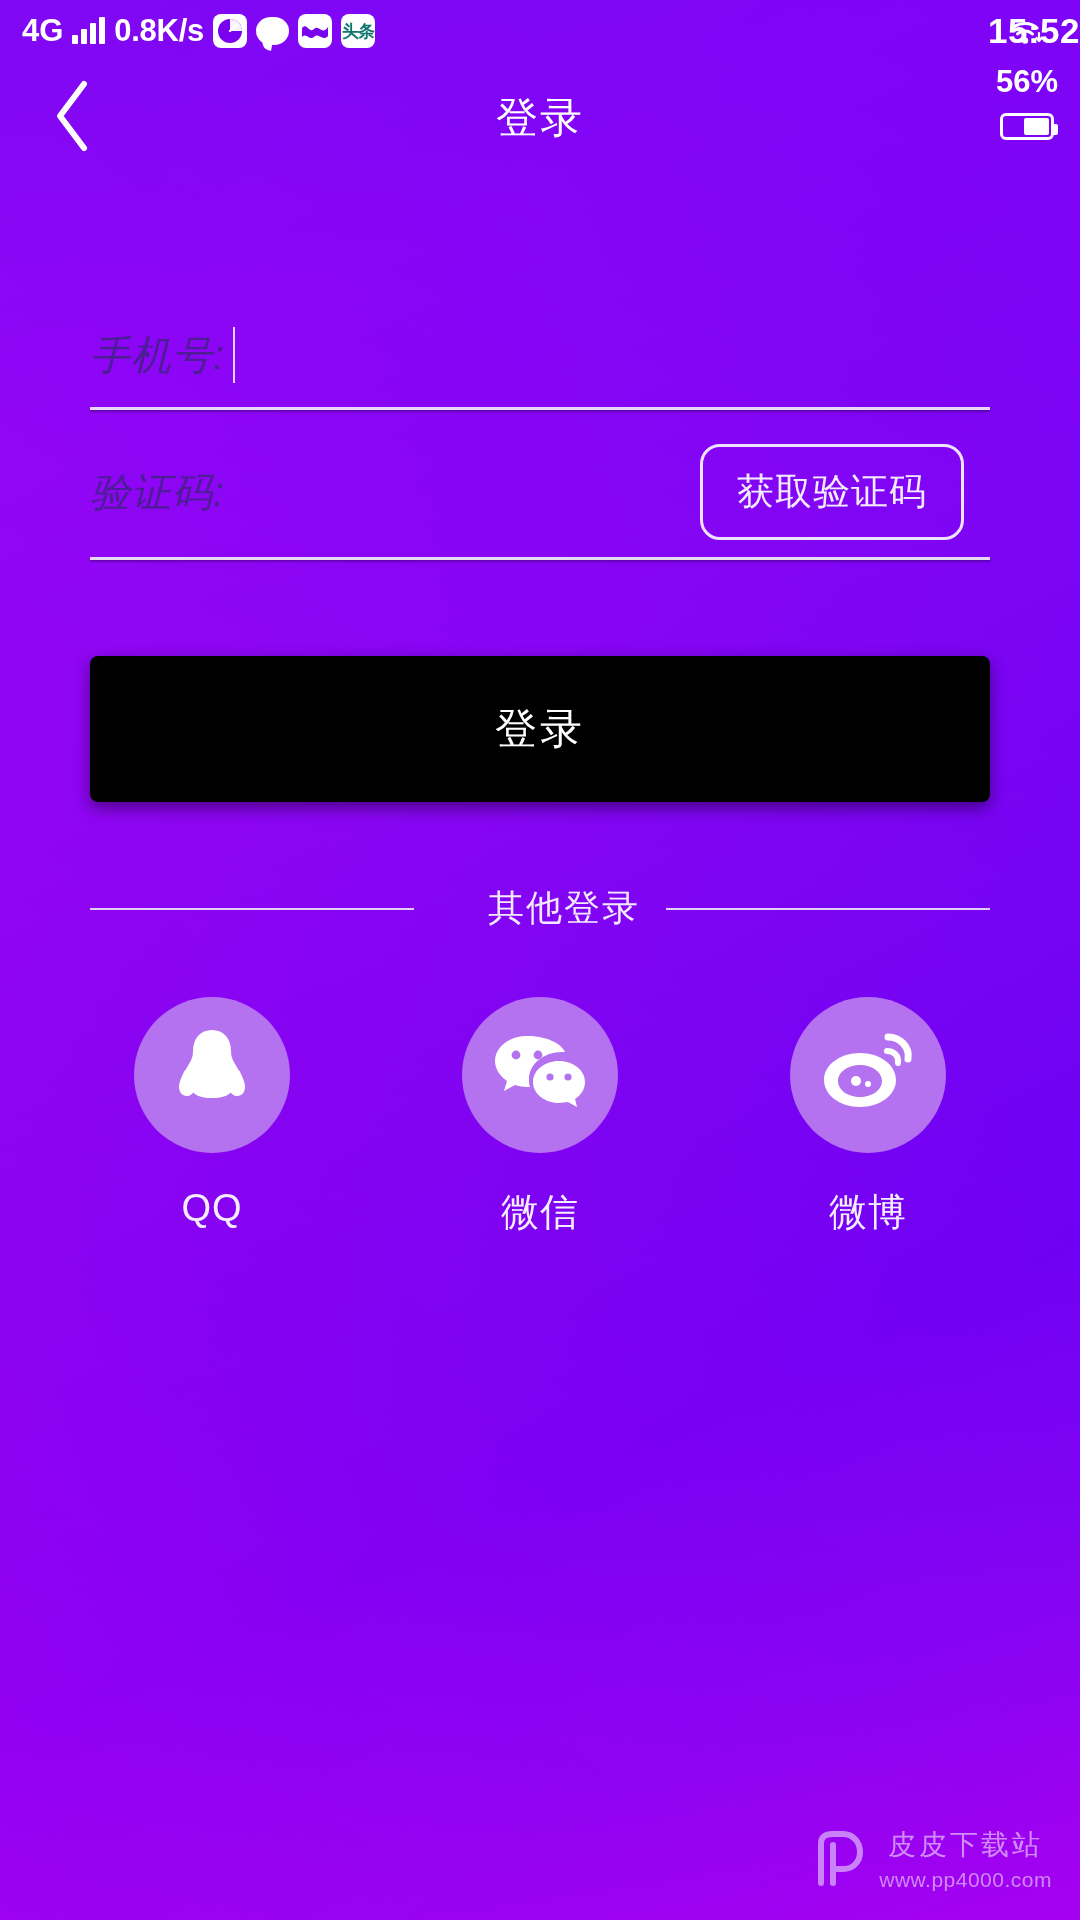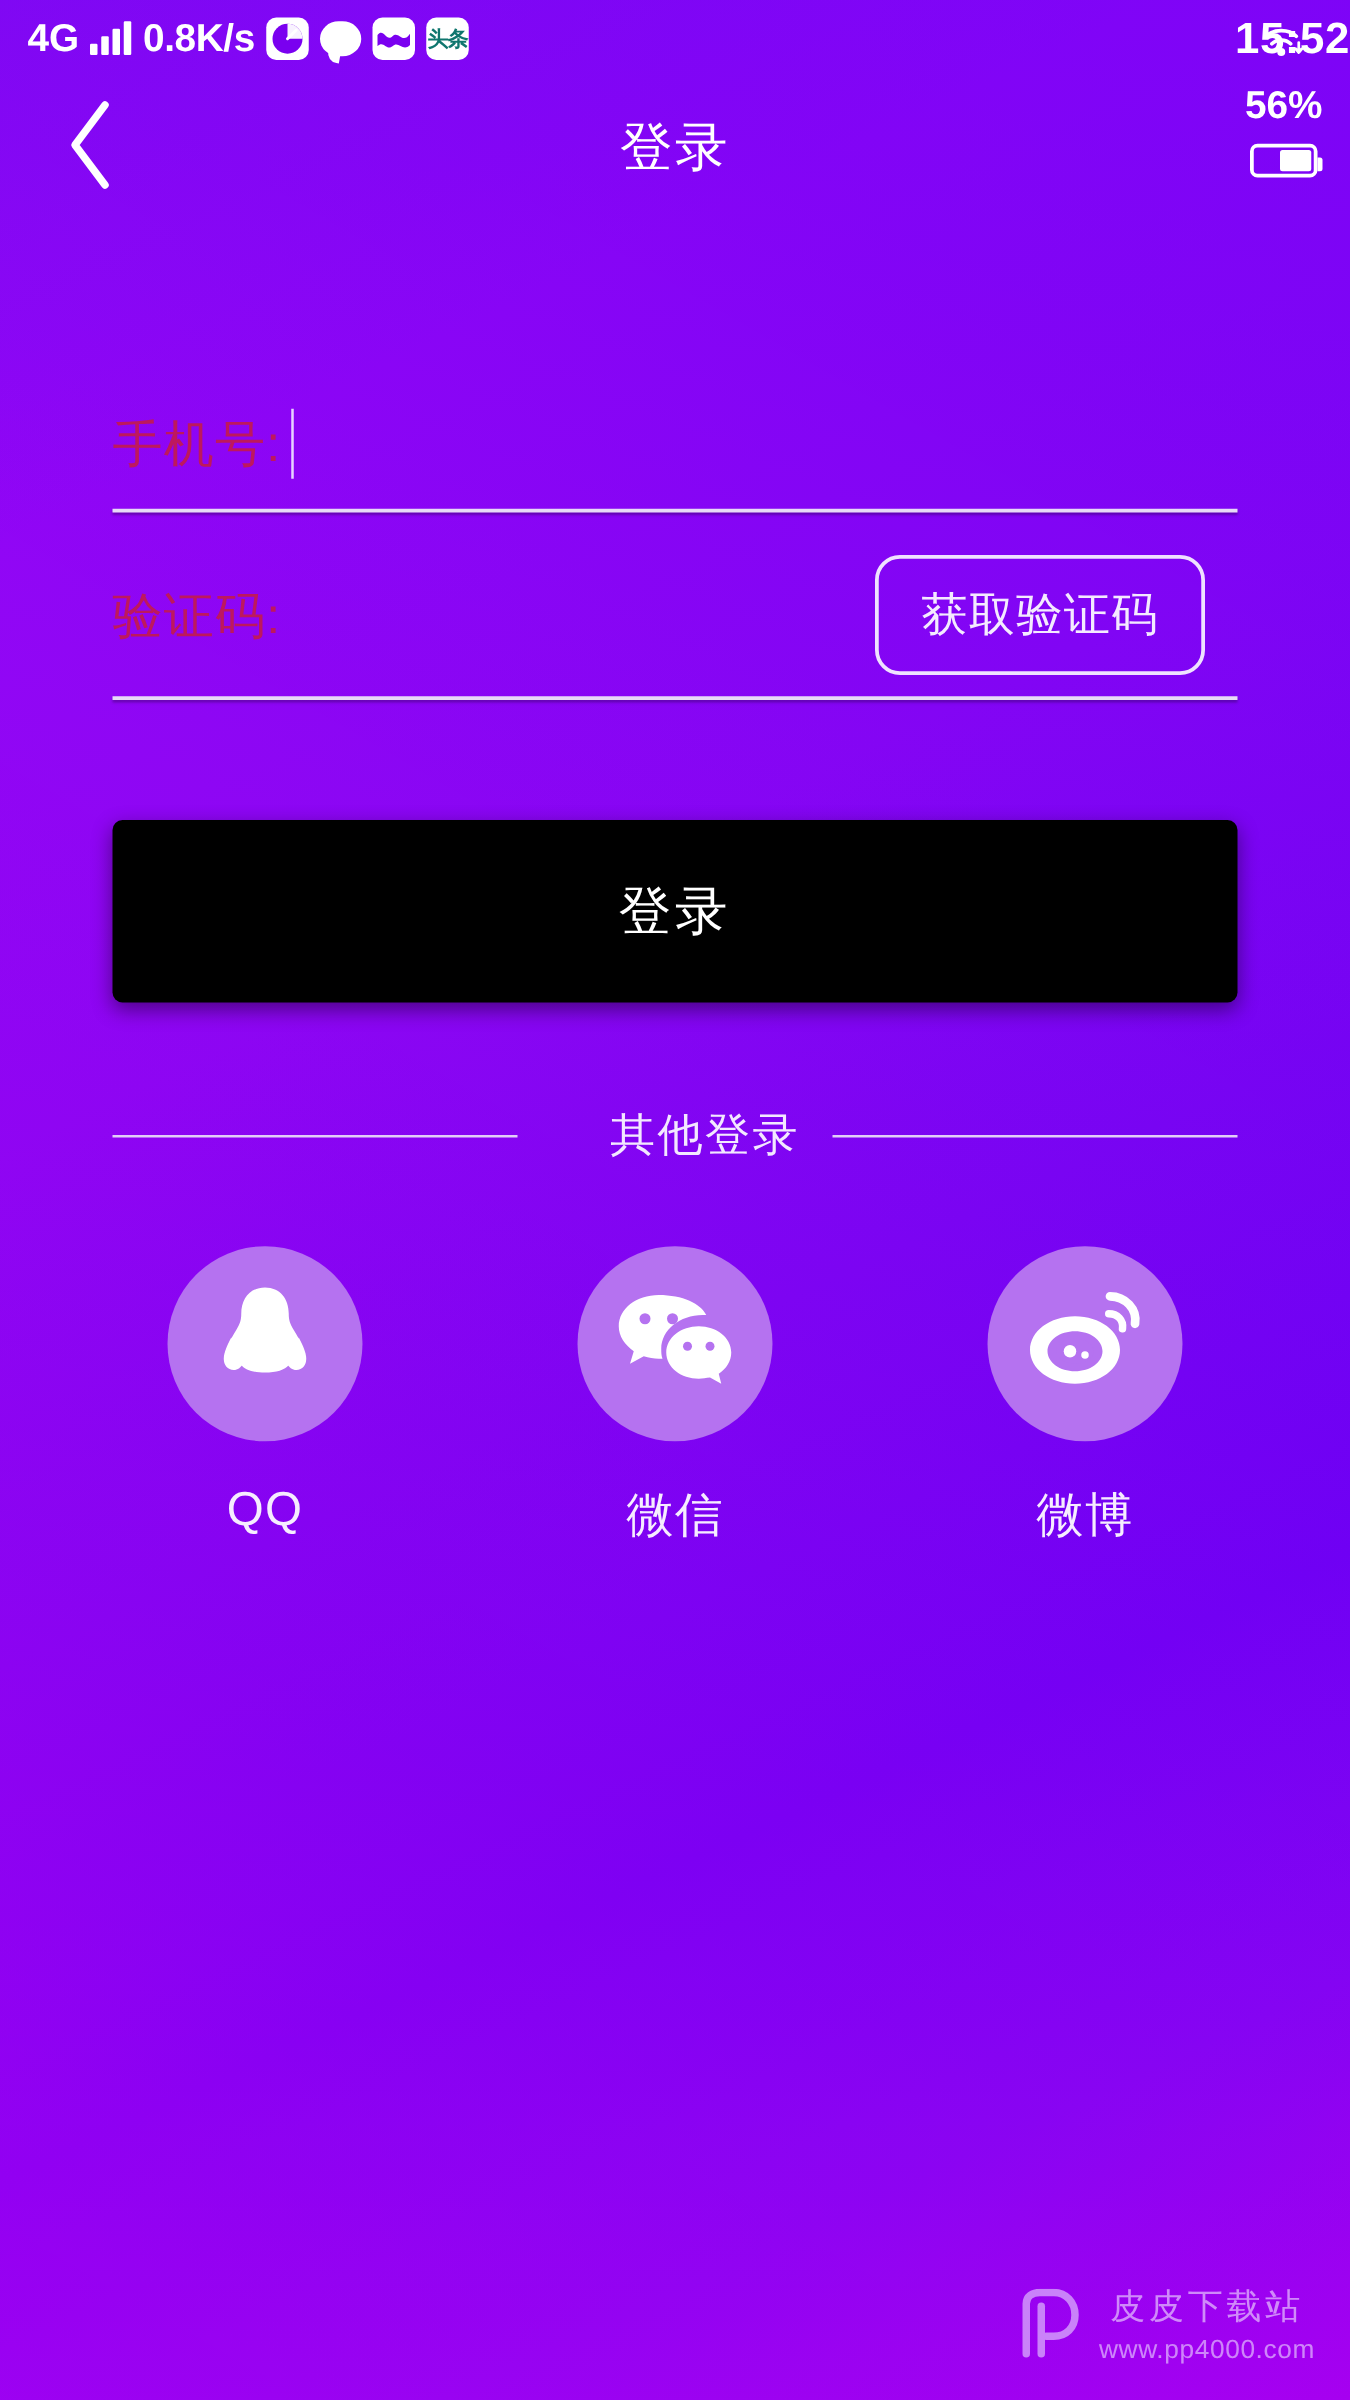--- a/index.html
+++ b/index.html
@@ -61,21 +61,21 @@
   .back-btn {
     position:absolute; left:34px; top:50%; transform:translateY(-50%);
     width:78px; height:78px; display:flex; align-items:center; justify-content:center;
     cursor:pointer;
   }
 
   
   .form { position:absolute; top:300px; left:90px; right:90px; z-index:3; }
 
   .field { position:relative; height:110px; display:flex; align-items:center; }
-  .field-label { color:#be185d; font-size:40px; letter-spacing:1px; }
+  .field-label { color:#4c1d95; font-size:40px; letter-spacing:1px;font-style:italic; }
   .caret {
     width:2px; height:56px; background:#E7D2FF; margin-left:8px;
     animation:blink 1.1s step-end infinite;
   }
   @keyframes blink { 0%,49%{opacity:1;} 50%,100%{opacity:0.25;} }
   .field-underline {
     position:absolute; left:0; right:0; bottom:0;
     height:3px; background:#E8DAF7;
     box-shadow:0 2px 2px rgba(0,0,0,0.28);
   }

